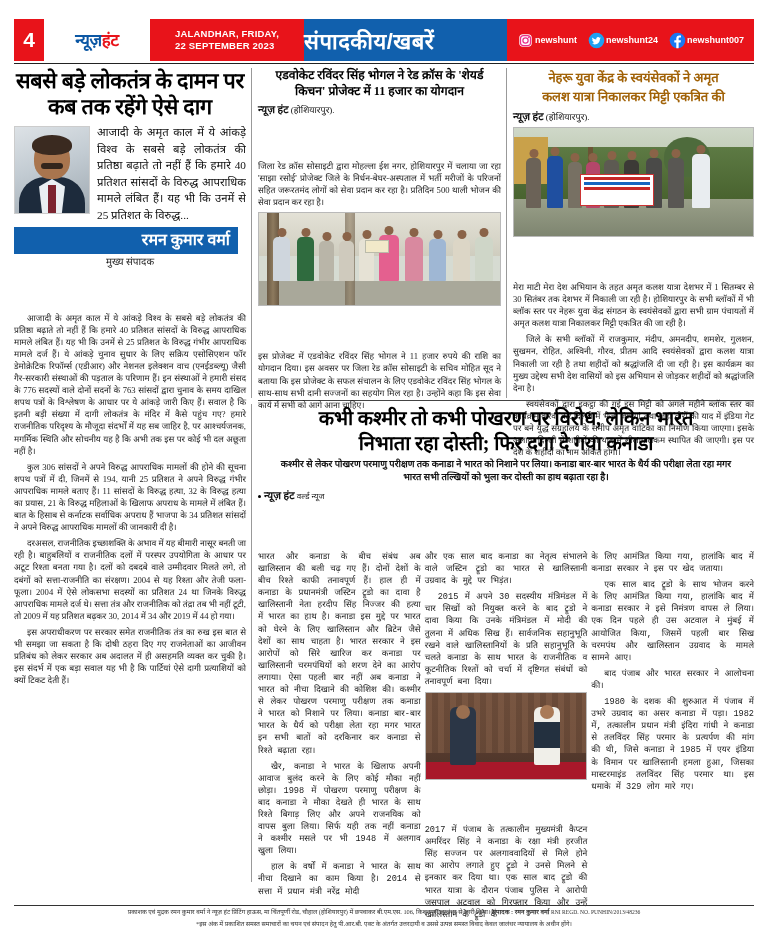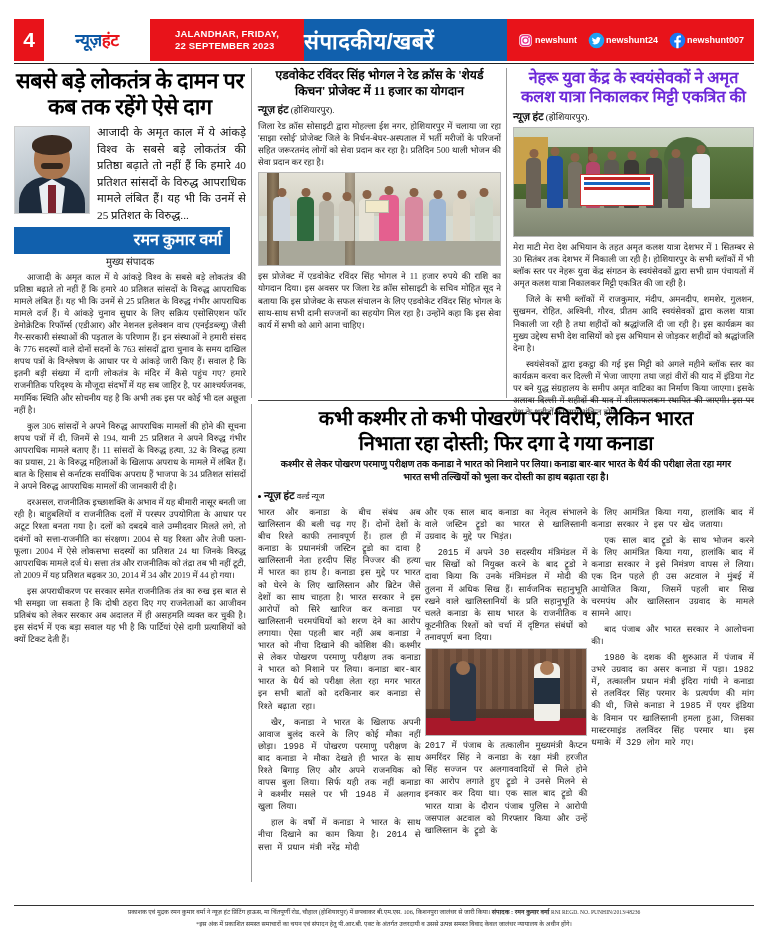--- a/index.html
+++ b/index.html
@@ -74,22 +74,22 @@
   
   .hl-main{
     font-weight:bold;font-size:21.5px;line-height:26px;text-align:center;
     letter-spacing:-.2px;margin:0 0 4px 0;color:#000;
   }
   .hl-sub{
     font-weight:bold;font-size:12.2px;line-height:15.5px;text-align:center;
     margin:0 0 5px 0;color:#000;
   }
   .hl-right{
-    font-weight:bold;font-size:16px;line-height:19px;text-align:center;
-    margin:0 0 5px 0;color:#6d28d9;
+    font-weight:bold;font-size:13px;line-height:19px;text-align:center;
+    margin:0 0 5px 0;color:#a16207;
   }
 
   
   .lede-wrap{overflow:hidden;margin-bottom:2px;}
   .portrait{
     float:left;width:74px;height:86px;margin:2px 7px 2px 0;
     border:1px solid #ccc;position:relative;overflow:hidden;background:#cfd5da;
   }
   .p-bg{position:absolute;inset:0;background:linear-gradient(160deg,#dde2e6 0%,#c2cbd2 45%,#9fa9b1 100%);}
   .p-head{position:absolute;left:19px;top:12px;width:36px;height:40px;border-radius:48% 48% 44% 44%;background:#a9754e;}
@@ -98,30 +98,31 @@
   .p-body{position:absolute;left:4px;top:50px;width:66px;height:36px;border-radius:26px 26px 0 0;background:#1d2b3c;}
   .p-shirt{position:absolute;left:24px;top:52px;width:26px;height:34px;background:#e9eef2;clip-path:polygon(50% 0,100% 22%,88% 100%,12% 100%,0 22%);}
   .p-tie{position:absolute;left:33px;top:58px;width:8px;height:28px;background:#7d2430;}
 
   .lede-txt{
     font-size:11.3px;line-height:16.6px;text-align:justify;color:#111;
   }
   .byline-bar{
     background:#1160ad;color:#fff;text-align:right;
     font-weight:bold;font-size:16px;line-height:22px;
-    padding:2px 8px 3px 8px;margin:3px 16px 1px 0;
+    padding:2px 8px 3px 8px;margin:3px 8px 1px 0;
   }
   .byline-role{
     text-align:center;font-size:10px;line-height:13px;margin-bottom:3px;color:#222;
   }
 
   
   .body-txt{
     font-size:8.6px;line-height:12.1px;text-align:justify;color:#1a1a1a;
     hyphens:auto;
+    margin-top:44px;
   }
   .body-txt p{margin:0 0 4px 0;text-indent:13px;}
   .body-txt p.noind{text-indent:0;}
 
   .kicker{
     font-size:9px;line-height:12px;margin:0 0 4px 0;font-weight:normal;
   }
   .kicker b{font-size:10.5px;}
   .dot{display:inline-block;width:3px;height:3px;border-radius:50%;background:#000;vertical-align:middle;margin-right:3px;}
 

